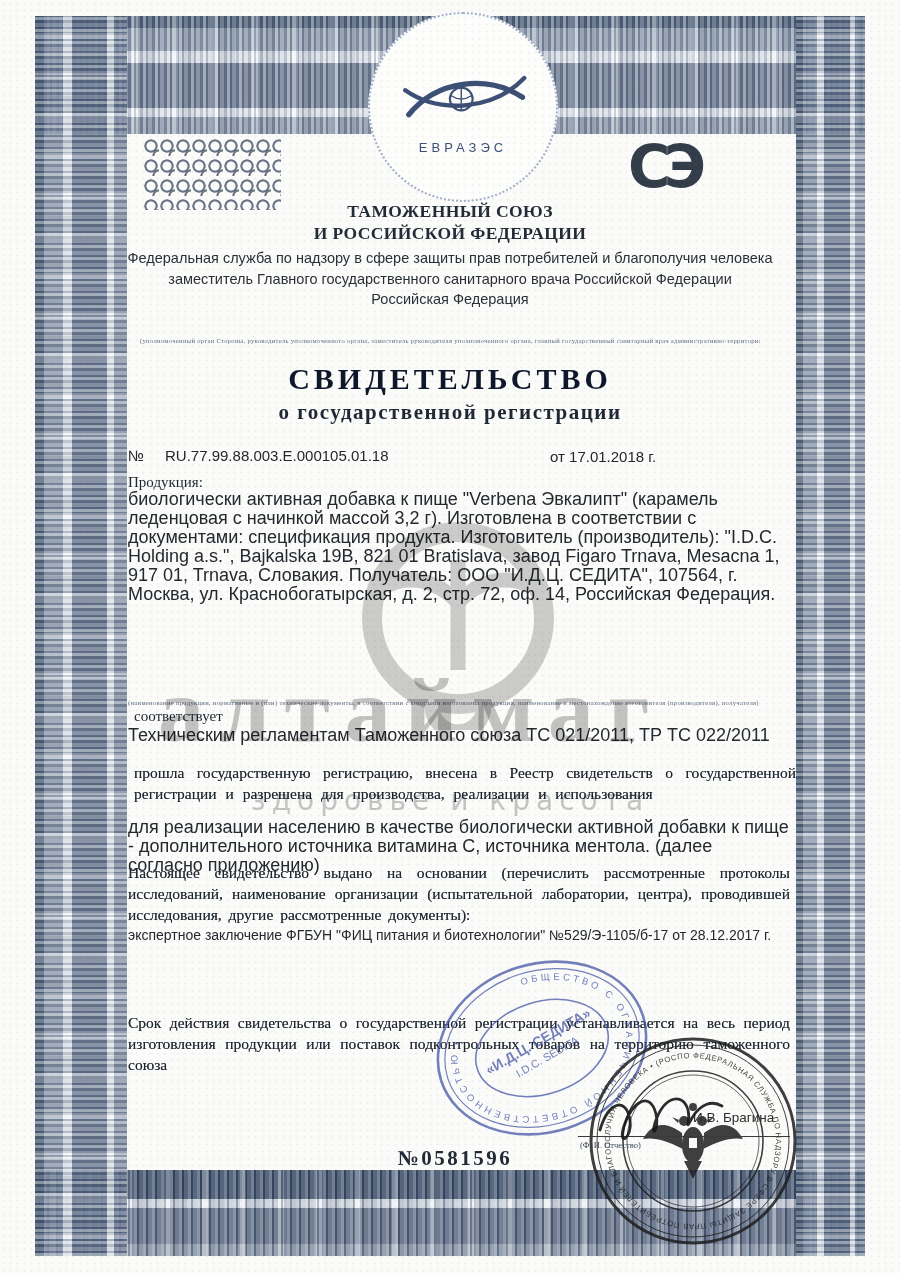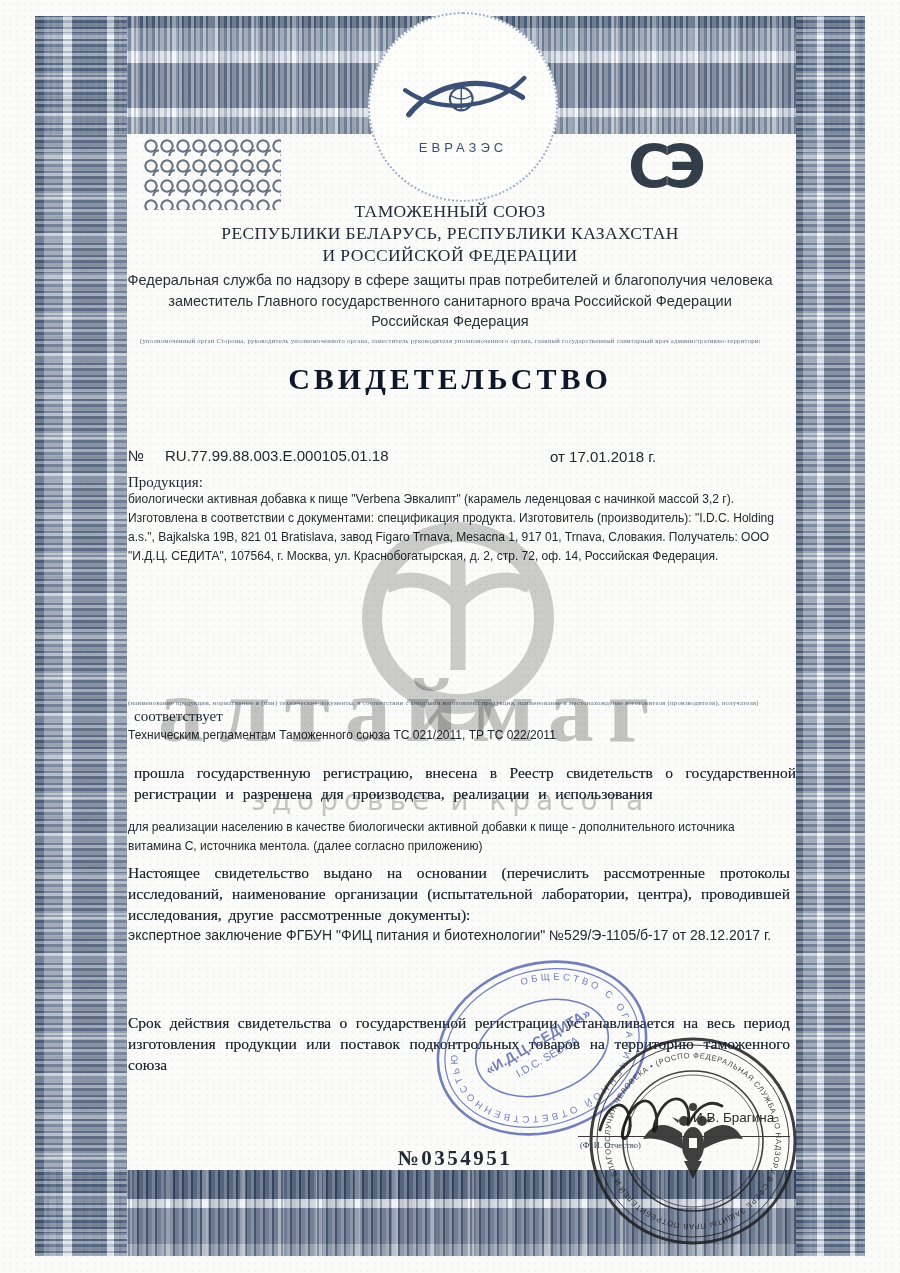--- a/index.html
+++ b/index.html
@@ -40,29 +40,29 @@
   .chain{position:absolute;left:143px;top:136px;width:138px;height:74px;z-index:3;opacity:.85;
     background-image:
       radial-gradient(circle 7px at 8px 10px, transparent 4.2px, rgba(52,66,92,.85) 4.9px 6.3px, transparent 7px),
       radial-gradient(circle 7px at 16px 20px, transparent 4.2px, rgba(52,66,92,.85) 4.9px 6.3px, transparent 7px);
     background-size:16px 20px;}
   .se-mark{position:absolute;left:628px;top:138px;z-index:3;font-family:"DejaVu Sans",sans-serif;
     font-weight:bold;font-size:58px;letter-spacing:-7px;color:#333d4a;line-height:1;}
   
   .abs{position:absolute;z-index:10;}
   .center{text-align:center;}
-  .hdr{font-weight:normal;font-size:17.5px;letter-spacing:.4px;color:#222b37;line-height:22px;}
+  .hdr{font-weight:bold;font-size:17.5px;letter-spacing:.4px;color:#222b37;line-height:22px;}
   .hdr-sans{font-family:"Liberation Sans",sans-serif;font-size:14.5px;color:#2a3038;line-height:20.5px;}
   .tiny-note{font-size:6.6px;letter-spacing:.3px;color:#51617a;white-space:nowrap;overflow:hidden;
     filter:blur(.35px);opacity:.9;}
   .title-main{font-weight:bold;font-size:30px;letter-spacing:4px;color:#0f172a;}
   .title-sub{font-weight:bold;font-size:21px;letter-spacing:1.5px;color:#1f2835;}
   .p-serif{font-size:15.5px;line-height:21px;text-align:justify;color:#1e2630;
     text-shadow:0 0 .3px rgba(30,38,48,.65);word-spacing:5px;}
-  .p-sans{font-family:"Liberation Sans",sans-serif;font-size:12px;line-height:19px;color:#24292f;}
+  .p-sans{font-family:"Liberation Sans",sans-serif;font-size:18px;line-height:19px;color:#24292f;}
   .num-row{font-family:"Liberation Sans",sans-serif;font-size:15px;color:#23282e;}
   .blank-no{font-weight:bold;font-size:21px;letter-spacing:2.5px;color:#222a35;}
   
   .wm{position:absolute;z-index:20;pointer-events:none;mix-blend-mode:multiply;}
   .wm-brand{left:158px;top:664px;font-family:Liberation Serif, serif;font-weight:bold;
     font-size:92px;letter-spacing:14px;color:#8f8f8f;opacity:.52;line-height:1;}
   .wm-tagline{left:0;right:0;top:784px;text-align:center;font-family:"DejaVu Sans",sans-serif;
     font-size:28px;letter-spacing:6px;color:#989898;opacity:.55;}
   
   .stamp{position:absolute;z-index:30;pointer-events:none;}
@@ -92,30 +92,30 @@
     </svg>
     <span class="eurasec-label">ЕВРАЗЭС</span>
   </div>
 
   <div class="chain"></div>
 
   <div class="se-mark">СЭ</div>
 
   <div class="abs center" style="left:120px;top:200px;width:660px;">
     <div class="hdr">ТАМОЖЕННЫЙ СОЮЗ</div>
-    <div class="hdr">РЕСПУБЛИКИ БЕЛАРУСЬ, РЕСПУБЛИКИ КАЗАХСТАН</div>
     <div class="hdr">И РОССИЙСКОЙ ФЕДЕРАЦИИ</div>
     <div class="hdr-sans" style="margin-top:4px;">Федеральная служба по надзору в сфере защиты прав потребителей и благополучия человека</div>
     <div class="hdr-sans">заместитель Главного государственного санитарного врача Российской Федерации</div>
     <div class="hdr-sans">Российская Федерация</div>
   </div>
 
   <div class="abs tiny-note center" style="left:140px;top:337px;width:620px;">(уполномоченный орган Стороны, руководитель уполномоченного органа, заместитель руководителя уполномоченного органа, главный государственный санитарный врач административно-территориального образования)</div>
 
   <div class="abs center title-main" style="left:120px;top:362px;width:660px;">СВИДЕТЕЛЬСТВО</div>
+  <div class="abs center title-sub" style="left:120px;top:400px;width:660px;">о государственной регистрации</div>
 
   <div class="abs num-row" style="left:128px;top:447px;">№</div>
   <div class="abs num-row" style="left:165px;top:447px;">RU.77.99.88.003.E.000105.01.18</div>
   <div class="abs num-row" style="left:550px;top:448px;">от 17.01.2018 г.</div>
 
   <div class="abs" style="left:128px;top:474px;font-size:15px;">Продукция:</div>
   <div class="abs p-sans" style="left:128px;top:490px;width:662px;">биологически активная добавка к пище "Verbena Эвкалипт" (карамель леденцовая с начинкой массой 3,2 г). Изготовлена в соответствии с документами: спецификация продукта. Изготовитель (производитель): "I.D.C. Holding a.s.", Bajkalska 19B, 821 01 Bratislava, завод Figaro Trnava, Mesacna 1, 917 01, Trnava, Словакия. Получатель: ООО "И.Д.Ц. СЕДИТА", 107564, г. Москва, ул. Краснобогатырская, д. 2, стр. 72, оф. 14, Российская Федерация.</div>
 
   <div class="abs tiny-note" style="left:128px;top:699px;width:660px;">(наименование продукции, нормативные и (или) технические документы, в соответствии с которыми изготовлена продукция, наименование и местонахождение изготовителя (производителя), получателя)</div>
 
@@ -124,21 +124,21 @@
 
   <div class="abs p-serif" style="left:128px;top:762px;width:662px;padding-left:6px;">прошла государственную регистрацию, внесена в Реестр свидетельств о государственной регистрации и разрешена для производства, реализации и использования</div>
   <div class="abs p-sans" style="left:128px;top:818px;width:662px;">для реализации населению в качестве биологически активной добавки к пище - дополнительного источника витамина С, источника ментола. (далее согласно приложению)</div>
 
   <div class="abs p-serif" style="left:128px;top:862px;width:662px;word-spacing:3px;">Настоящее свидетельство выдано на основании (перечислить рассмотренные протоколы исследований, наименование организации (испытательной лаборатории, центра), проводившей исследования, другие рассмотренные документы):</div>
   <div class="abs p-sans" style="left:128px;top:926px;width:670px;font-size:14px;">экспертное заключение ФГБУН "ФИЦ питания и биотехнологии" №529/Э-1105/б-17 от 28.12.2017 г.</div>
 
   <div class="abs p-serif" style="left:128px;top:1012px;width:662px;word-spacing:4px;">Срок действия свидетельства о государственной регистрации устанавливается на весь период изготовления продукции или поставок подконтрольных товаров на территорию таможенного союза</div>
 
 
-  <div class="abs center blank-no" style="left:330px;top:1146px;width:250px;">№0354951</div>
+  <div class="abs center blank-no" style="left:330px;top:1146px;width:250px;">№0581596</div>
 
   <div class="sig-line"></div>
   <div class="sig-name">И.В. Брагина</div>
   <div class="sig-caption">(Ф. И. Отчество)</div>
 
   <svg class="wm" style="left:340px;top:520px;" width="240" height="210" viewBox="0 0 240 210" opacity="0.5">
     <circle cx="118" cy="98" r="86" fill="none" stroke="#a0a0a0" stroke-width="20"></circle>
     <path d="M118,40 V150" fill="none" stroke="#a0a0a0" stroke-width="15"></path>
     <path d="M118,82 C96,60 70,54 46,66" fill="none" stroke="#a0a0a0" stroke-width="15"></path>
     <path d="M118,82 C140,60 166,54 190,66" fill="none" stroke="#a0a0a0" stroke-width="15"></path>

